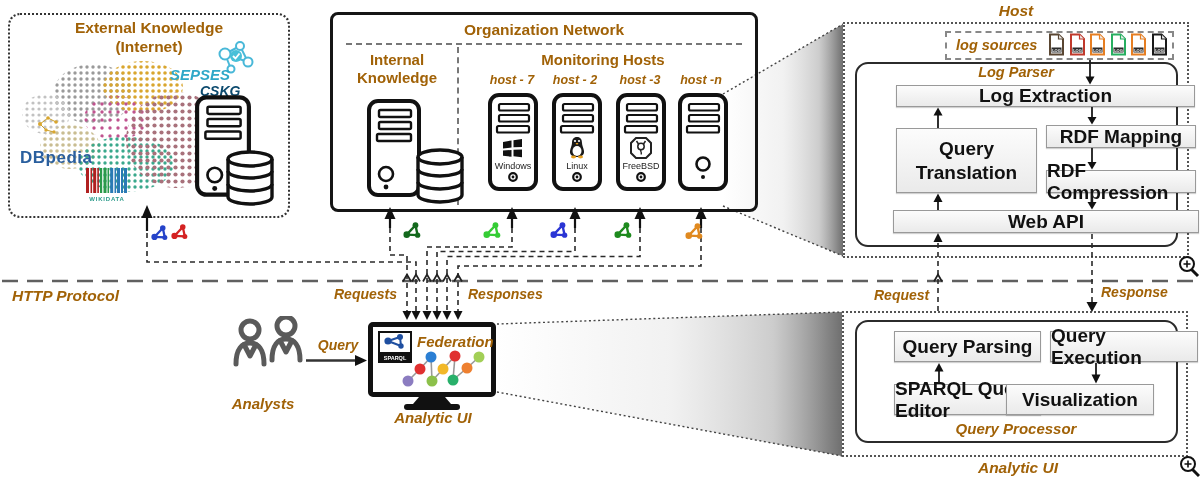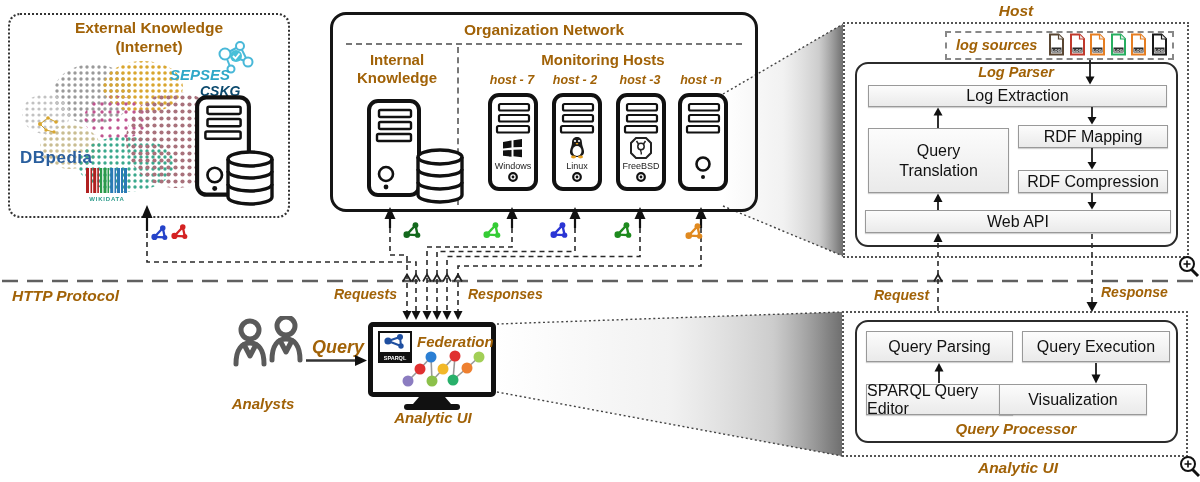--- a/index.html
+++ b/index.html
@@ -7,27 +7,27 @@
           font-family:"Liberation Sans",sans-serif;color:#111;}
   .abs{position:absolute;box-sizing:border-box;}
   svg{display:block;}
   .svg-layer{position:absolute;left:0;top:0;pointer-events:none;}
   .lbl{position:absolute;font-weight:bold;color:#a16207;white-space:nowrap;box-sizing:border-box;}
   .it{font-style:italic;}
   .ctr{text-align:center;}
   .panel-dotted{position:absolute;border:2px dotted #555;background:#fff;box-sizing:border-box;}
   .rounded-solid{position:absolute;border:2px solid #2b2b2b;border-radius:13px;background:#fff;box-sizing:border-box;}
   .comp{position:absolute;background:linear-gradient(#fcfcfc,#eaeaea);border:1.5px solid #999;
-        display:flex;align-items:center;justify-content:center;font-weight:normal;font-size:16px;
-        color:#111;box-sizing:border-box;box-shadow:0 1px 1px rgba(0,0,0,.18);}
+        display:flex;align-items:center;justify-content:center;font-weight:bold;font-size:19px;
+        color:#111;box-sizing:border-box;box-shadow:0 1px 1px rgba(0,0,0,.18);margin-left:28px;}
   .two-line{padding:0 26px;text-align:center;line-height:1.22;}
   .ext-box{position:absolute;left:8px;top:13px;width:282px;height:205px;border:2.2px dotted #333;
            border-radius:12px;background:#fff;box-sizing:border-box;}
   .org-box{position:absolute;left:330px;top:12px;width:428px;height:200px;border:3px solid #151515;
-           border-radius:16px;background:transparent;box-sizing:border-box;}
+           border-radius:8px;background:transparent;box-sizing:border-box;}
   .dash-h{position:absolute;border-top:2px dashed #777;}
   .dash-v{position:absolute;border-left:2px dashed #777;}
   .monitor{position:absolute;left:368px;top:322px;width:128px;height:75px;border:5px solid #111;
            border-radius:5px;background:#fff;box-sizing:border-box;}
 </style>
 </head>
 <body>
 
 <div class="canvas">
 
@@ -317,30 +317,30 @@
   <div class="comp" style="left:1018px;top:125px;width:150px;height:23px;z-index:3">RDF Mapping</div>
   <div class="comp two-line" style="left:868px;top:128px;width:141px;height:65px;z-index:3">Query Translation</div>
   <div class="comp" style="left:865px;top:210px;width:306px;height:23px;z-index:3">Web API</div>
   <div class="comp" style="left:1018px;top:170px;width:150px;height:23px;z-index:3">RDF Compression</div>
 
   <div class="panel-dotted" style="left:842px;top:311px;width:346px;height:146px;z-index:1"></div>
   <div class="rounded-solid" style="left:855px;top:320px;width:323px;height:123px;z-index:2"></div>
   <div class="comp" style="left:866px;top:331px;width:147px;height:31px;z-index:3">Query Parsing</div>
   <div class="comp" style="left:1022px;top:331px;width:148px;height:31px;z-index:3">Query Execution</div>
   <div class="comp" style="left:866px;top:384px;width:147px;height:31px;z-index:3">SPARQL Query Editor</div>
-  <div class="comp" style="left:999px;top:384px;width:148px;height:31px;z-index:3">Visualization</div>
+  <div class="comp" style="left:978px;top:384px;width:148px;height:31px;z-index:3">Visualization</div>
   <div class="lbl it ctr" style="left:931px;top:420px;width:170px;font-size:15px;z-index:3">Query Processor</div>
   <div class="lbl it ctr" style="left:948px;top:459px;width:140px;font-size:15.5px;z-index:2">Analytic UI</div>
 
   <div class="lbl it" style="left:12px;top:287px;font-size:15.5px;z-index:4">HTTP Protocol</div>
   <div class="lbl it" style="left:334px;top:286px;font-size:14px;z-index:4">Requests</div>
   <div class="lbl it" style="left:468px;top:286px;font-size:14px;z-index:4">Responses</div>
   <div class="lbl it" style="left:874px;top:287px;font-size:14px;z-index:4">Request</div>
   <div class="lbl it" style="left:1101px;top:284px;font-size:14px;z-index:4">Response</div>
-  <div class="lbl it" style="left:312px;top:337px;width:52px;text-align:right;font-size:18px;z-index:4">Query</div>
+  <div class="lbl it" style="left:312px;top:337px;width:52px;text-align:center;font-size:14px;z-index:4">Query</div>
   <div class="lbl it ctr" style="left:213px;top:395px;width:100px;font-size:15px;z-index:4">Analysts</div>
   <div class="lbl it ctr" style="left:386px;top:409px;width:94px;font-size:15px;z-index:4">Analytic UI</div>
 
   <svg class="abs" style="left:220px;top:316px;z-index:2" width="96" height="80" viewBox="0 0 96 80">
     <g fill="none" stroke="#5a5a5a" stroke-width="5" stroke-linejoin="round" stroke-linecap="round">
       <circle cx="30" cy="14" r="9"></circle>
       <path d="M16,48 C16,33 22,27 30,27 C38,27 44,33 44,48"></path>
       <path d="M24,28.5 L30,40 L36,28.5"></path>
       <circle cx="66" cy="10" r="9"></circle>
       <path d="M52,44 C52,29 58,23 66,23 C74,23 80,29 80,44"></path>

